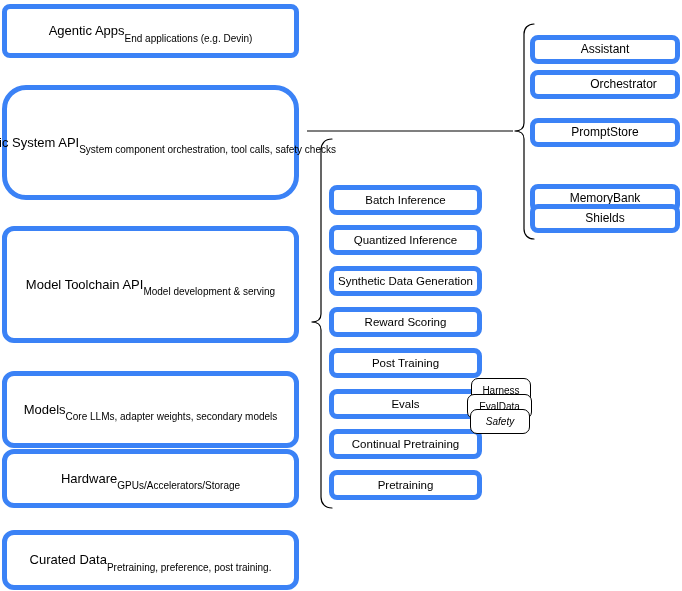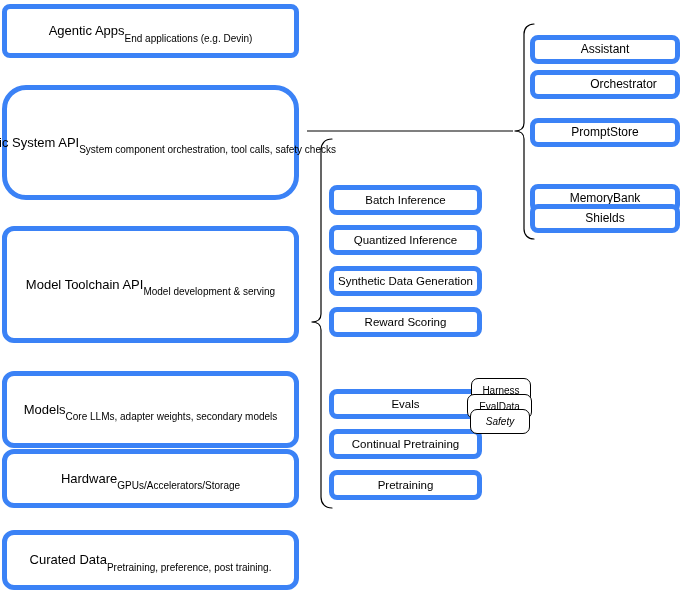--- a/index.html
+++ b/index.html
@@ -78,20 +78,23 @@
   </div>
   <div class="box mbox" style="top:225px;">
     <div class="bl">Quantized Inference</div>
   </div>
   <div class="box mbox" style="top:266px;">
     <div class="bl">Synthetic Data Generation</div>
   </div>
   <div class="box mbox" style="top:307px;">
     <div class="bl">Reward Scoring</div>
   </div>
+  <div class="box mbox" style="top:348px;">
+    <div class="bl">Post Training</div>
+  </div>
   <div class="box mbox" style="top:389px;">
     <div class="bl">Evals</div>
   </div>
   <div class="box mbox" style="top:429px;">
     <div class="bl">Continual Pretraining</div>
   </div>
   <div class="box mbox" style="top:470px;text-align:right;">
     <div class="bl">Pretraining</div>
   </div>
 

